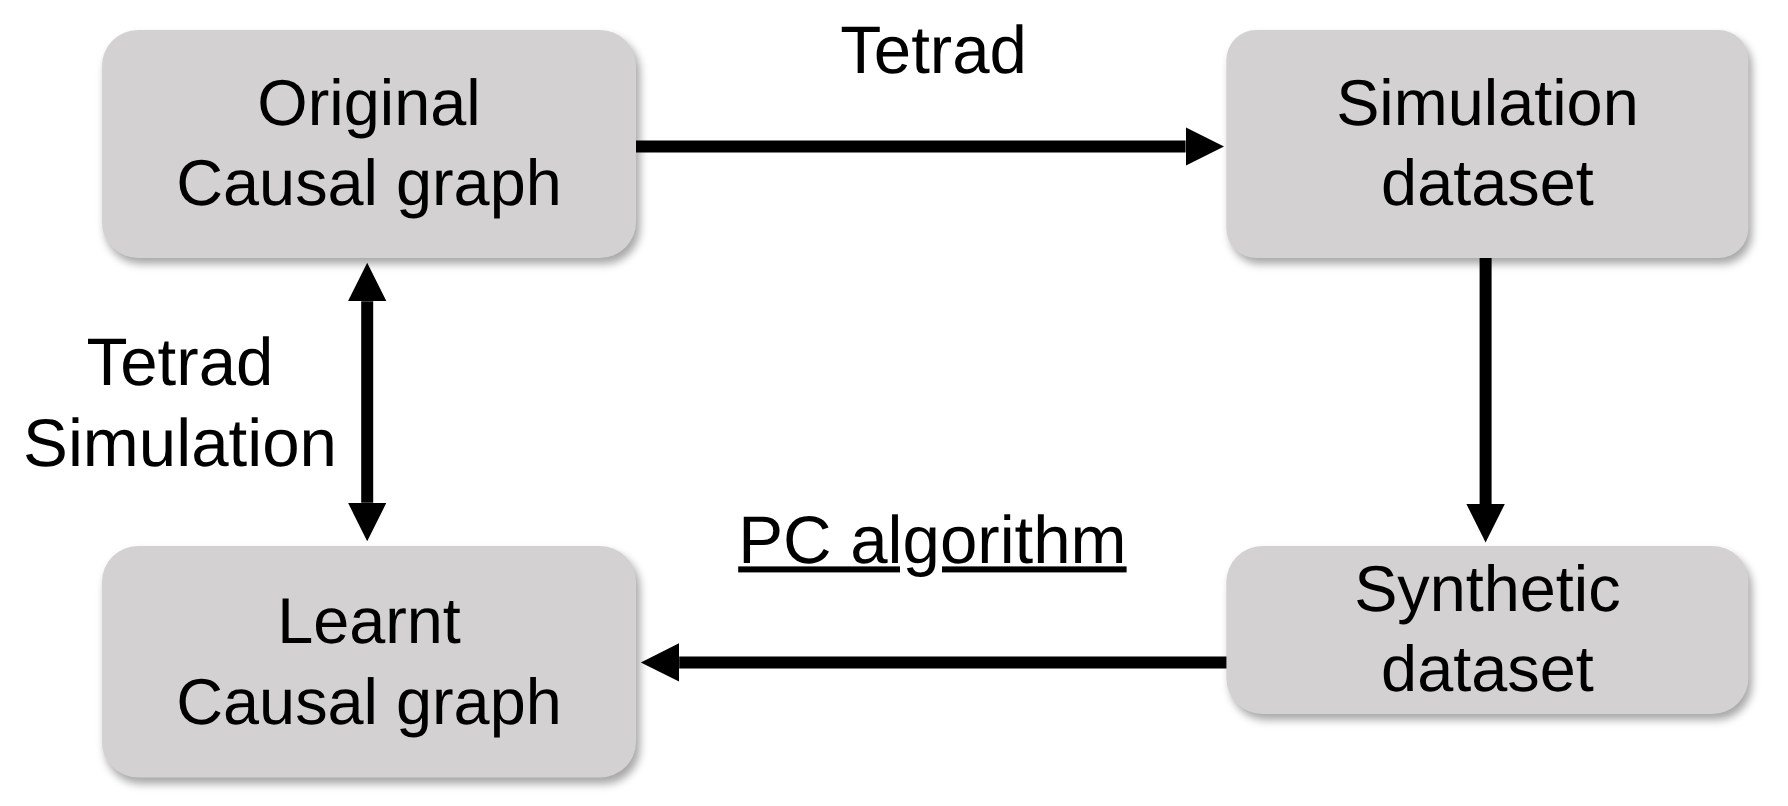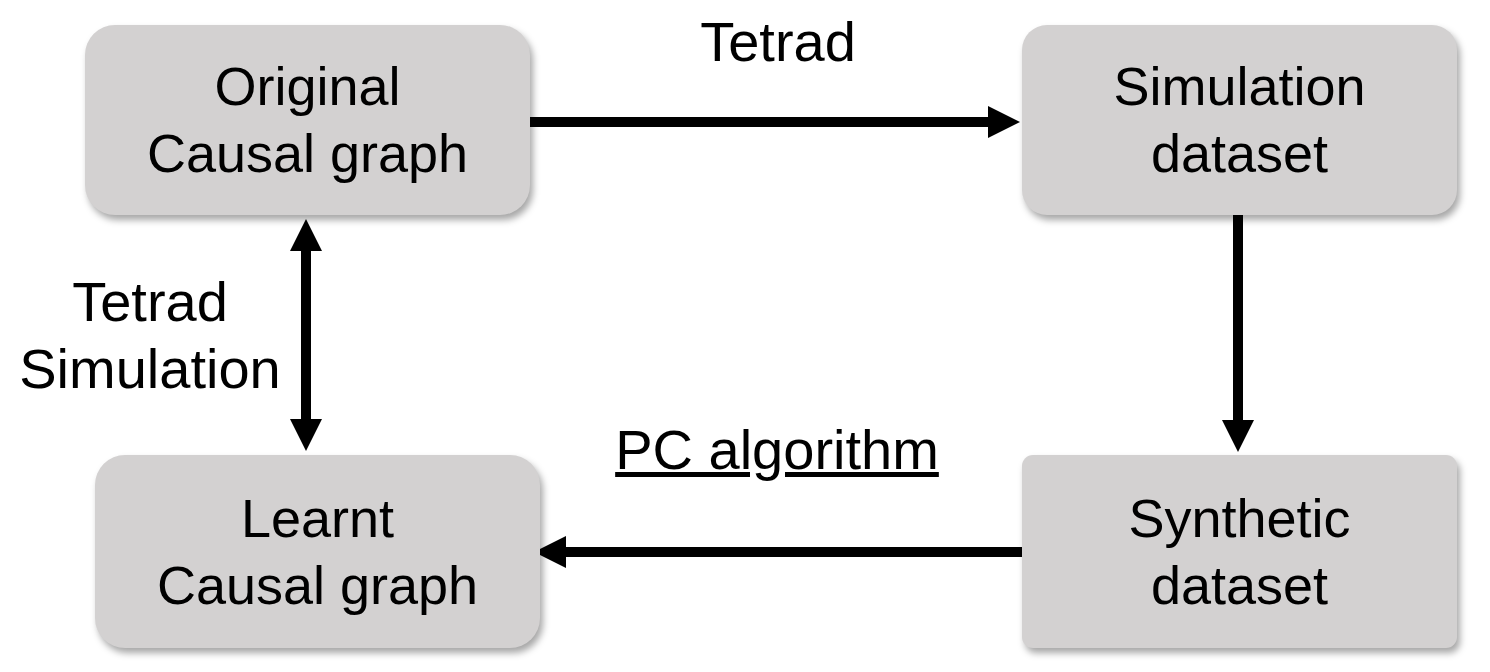--- a/index.html
+++ b/index.html
@@ -44,22 +44,22 @@
     align-items: center;
     justify-content: center;
     text-align: center;
     color: var(--node-text);
     font-size: 54px;
     line-height: 67px;
     white-space: nowrap;
   }
   .node-original   { left: 85px;   top: 25px;  width: 445px; height: 190px; }
   .node-simulation { left: 1022px; top: 25px;  width: 435px; height: 190px; border-radius: 25px; }
-  .node-learnt     { left: 95px;   top: 455px; width: 445px; height: 193px; }
-  .node-synthetic  { left: 1022px; top: 455px; width: 435px; height: 193px; border-radius: 11px; }
+  .node-learnt     { left: 85px;   top: 455px; width: 445px; height: 193px; }
+  .node-synthetic  { left: 1022px; top: 455px; width: 435px; height: 140px; }
 
   .edge-label {
     position: absolute;
     color: var(--label-text);
     font-size: 56px;
     line-height: 60px;
     white-space: nowrap;
     transform: translateX(-50%);
   }
   .label-tetrad { left: 778px; top: 12px; }

